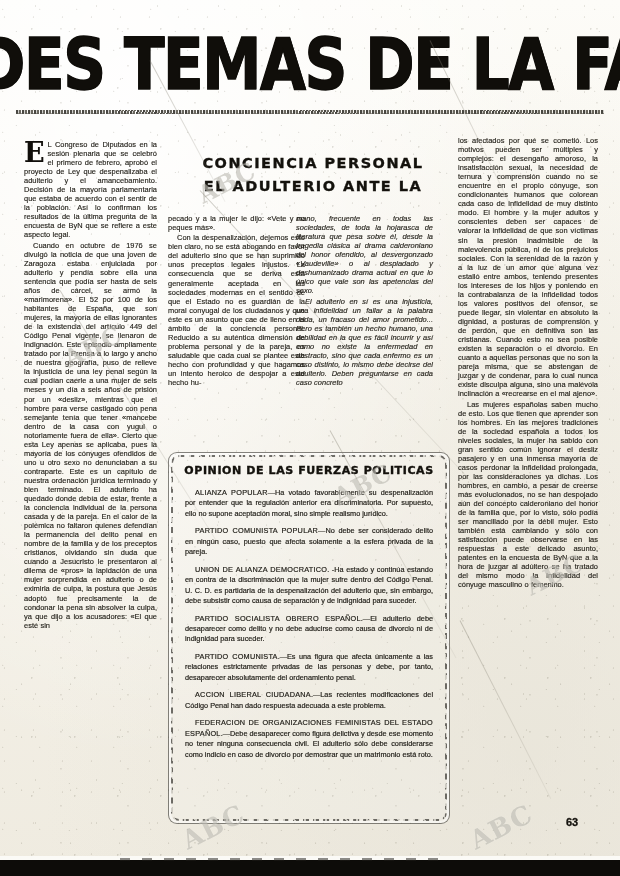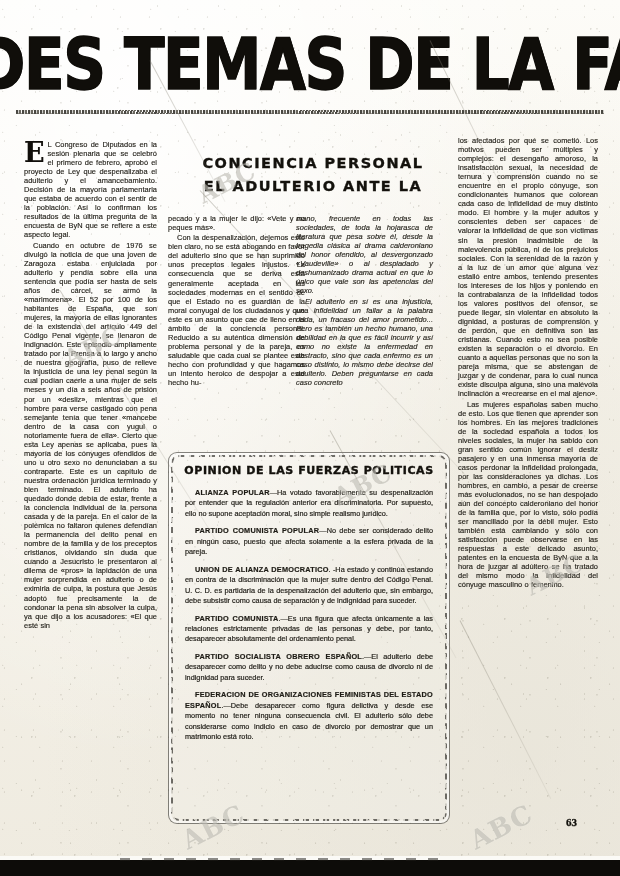--- a/index.html
+++ b/index.html
@@ -150,26 +150,26 @@
     position:absolute;left:17px;top:36px;width:248px;
     font-family:"Liberation Sans", sans-serif;
     font-size:7.3px;
     line-height:10.4px;
     text-align:justify;
     color:#1d1b15;
     -webkit-text-stroke:.18px #1d1b15;
   }
   .op-entry{margin:0 0 7.2px 0;text-indent:10px;}
   .op-entry:last-child{margin-bottom:0;}
-  .op-party{font-weight:700;letter-spacing:.25px;}
+  .op-party{font-weight:400;letter-spacing:.25px;}
 
   
   .pageno{
     position:absolute;left:566px;top:816px;
-    font-family:Liberation Serif, serif;
+    font-family:Liberation Sans, sans-serif;
     font-weight:700;font-size:11px;
     color:#14120d;
     -webkit-text-stroke:.3px #14120d;
   }
 
   
   .wm{
     position:absolute;
     font-family:"DejaVu Serif", serif;
     font-weight:700;
@@ -234,22 +234,23 @@
     <p>Las mujeres españolas saben mucho de esto. Los que tienen que aprender son los hombres. En las mejores tradiciones de la sociedad española a todos los niveles sociales, la mujer ha sabido con gran sentido común ignorar el desliz pasajero y en una inmensa mayoría de casos perdonar la infidelidad prolongada, por las consideraciones ya dichas. Los hombres, en cambio, a pesar de creerse más evolucionados, no se han despojado aún del concepto calderoniano del honor de la familia que, por lo visto, sólo podía ser mancillado por la débil mujer. Esto también está cambiando y sólo con satisfacción puede observarse en las respuestas a este delicado asunto, patentes en la encuesta de ByN que a la hora de juzgar al adúltero se ha tratado del mismo modo la infidelidad del cónyuge masculino o femenino.</p>
   </div>
 
   <div class="opbox">
     <div class="opbox-frame"></div>
     <div class="opbox-title">OPINION DE LAS FUERZAS POLITICAS</div>
     <div class="opbox-body">
       <p class="op-entry"><span class="op-party">ALIANZA POPULAR</span><span>—Ha votado favorablemente su despenalización por entender que la regulación anterior era discriminatoria. Por supuesto, ello no supone aceptación moral, sino simple realismo jurídico.</span></p>
       <p class="op-entry"><span class="op-party">PARTIDO COMUNISTA POPULAR</span><span>—No debe ser considerado delito en ningún caso, puesto que afecta solamente a la esfera privada de la pareja.</span></p>
       <p class="op-entry"><span class="op-party">UNION DE ALIANZA DEMOCRATICO</span><span>. -Ha estado y continúa estando en contra de la discriminación que la mujer sufre dentro del Código Penal. U. C. D. es partidaria de la despenalización del adulterio que, sin embargo, debe subsistir como causa de separación y de indignidad para suceder.</span></p>
+      <p class="op-entry"><span class="op-party">PARTIDO SOCIALISTA OBRERO ESPAÑOL</span><span>.—El adulterio debe desaparecer como delito y no debe aducirse como causa de divorcio ni de indignidad para suceder.</span></p>
       <p class="op-entry"><span class="op-party">PARTIDO COMUNISTA</span><span>.—Es una figura que afecta únicamente a las relaciones estrictamente privadas de las personas y debe, por tanto, desaparecer absolutamente del ordenamiento penal.</span></p>
-      <p class="op-entry"><span class="op-party">PARTIDO SOCIALISTA OBRERO ESPAÑOL</span><span>.—El adulterio debe desaparecer como delito y no debe aducirse como causa de divorcio ni de indignidad para suceder.</span></p>
+      <p class="op-entry"><span class="op-party">ACCION LIBERAL CIUDADANA</span><span>.—Las recientes modificaciones del Código Penal han dado respuesta adecuada a este problema.</span></p>
       <p class="op-entry"><span class="op-party">FEDERACION DE ORGANIZACIONES FEMINISTAS DEL ESTADO ESPAÑOL</span><span>.—Debe desaparecer como figura delictiva y desde ese momento no tener ninguna consecuencia civil. El adulterio sólo debe considerarse como indicio en caso de divorcio por demostrar que un matrimonio está roto.</span></p>
     </div>
   </div>
 
   <div class="pageno">63</div>
 
   <div class="rule-bottom"></div>
 
   <div class="wm a">ABC</div>
   <div class="wm b">ABC</div>

